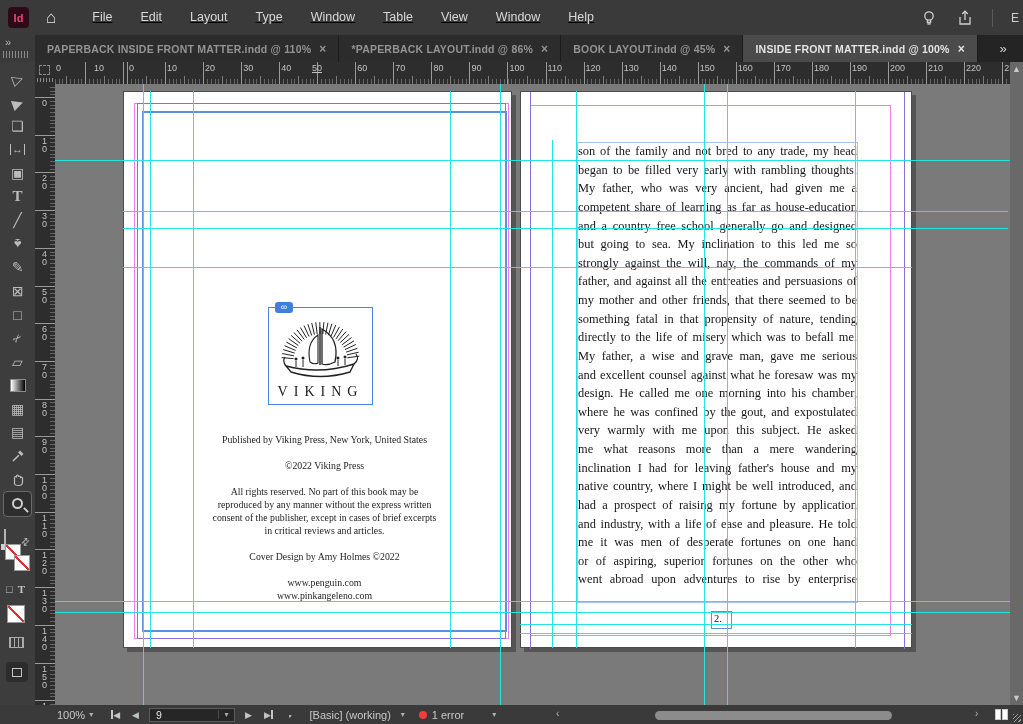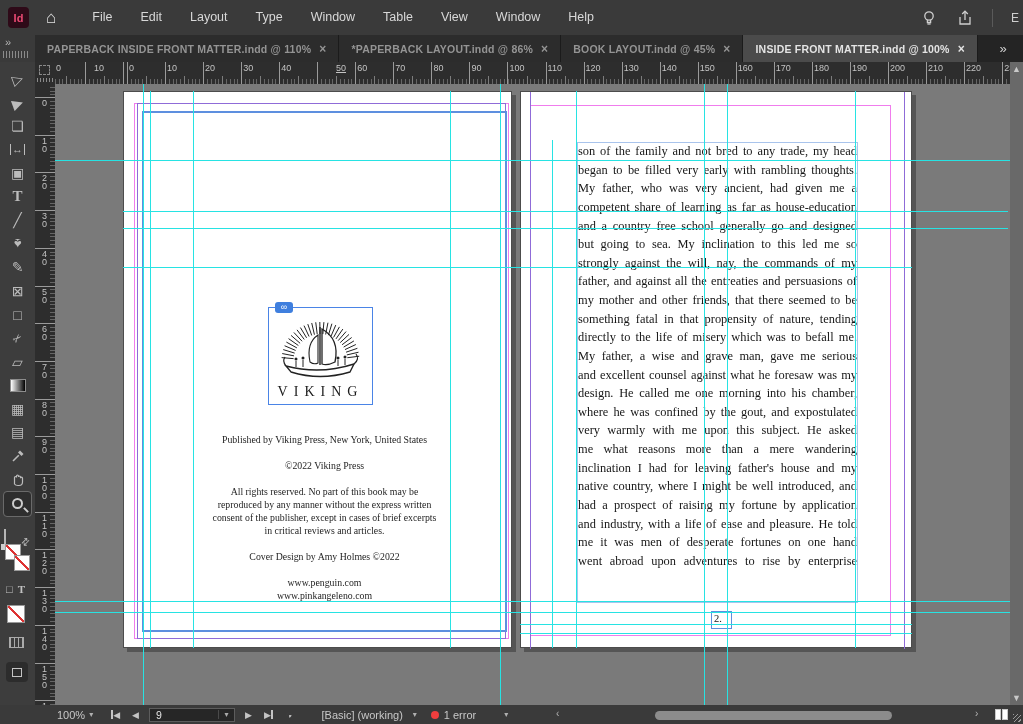--- a/index.html
+++ b/index.html
@@ -6,21 +6,21 @@
   *{box-sizing:border-box;}
   .app{position:relative;width:1023px;height:724px;overflow:hidden;
        font-family:"Liberation Sans",sans-serif;background:#fef9c3;-webkit-font-smoothing:antialiased;}
 
   
   .menubar{position:absolute;left:0;top:0;width:1023px;height:35px;background:#3a3a3a;
            display:flex;align-items:center;z-index:30;}
   .id-badge{width:21px;height:21px;margin-left:8px;border-radius:4px;background:#2e0a18;
             color:#ec4a74;font-size:11px;font-weight:bold;display:flex;align-items:center;justify-content:center;}
   .home-ic{margin-left:17px;color:#e0e0e0;font-size:17px;line-height:1;}
-  .menus{display:flex;margin-left:22px;}
+  .menus{display:flex;margin-left:22px;text-decoration:underline;}
   .menu-item{padding:0 14px;color:#d8d8d8;font-size:12.5px;line-height:35px;cursor:default;}
   .menubar-right{margin-left:auto;display:flex;align-items:center;gap:18px;padding-right:0;}
   .mb-ic{width:18px;height:18px;color:#cfcfcf;}
   .mb-divider{width:1px;height:18px;background:#5a5a5a;}
   .ws-label{color:#cfcfcf;font-size:12px;width:12px;overflow:hidden;}
 
   
   .tabbar{position:absolute;left:0;top:35px;width:1023px;height:27px;background:#242424;display:flex;z-index:29;}
   .dock-strip{width:35px;height:27px;background:#3a3a3a;position:relative;flex:0 0 auto;}
   .dock-strip .chev{position:absolute;left:5px;top:1px;color:#b5b5b5;font-size:11px;}
@@ -282,21 +282,21 @@
     <span class="dots"></span>
   </div>
   <div class="ruler-h" id="rulerH">
       <span class="lab" style="left: 1px;">0</span>
       <span class="lab" style="left: 39.05px;">10</span>
       <span class="lab" style="left: 74px;">0</span>
       <span class="lab" style="left: 112.05px;">10</span>
       <span class="lab" style="left: 150.1px;">20</span>
       <span class="lab" style="left: 188.15px;">30</span>
       <span class="lab" style="left: 226.2px;">40</span>
-      <span class="lab" style="left: 281px; text-decoration: underline;">50</span>
+      <span class="lab" style="left: 257px; text-decoration: underline;">50</span>
       <span class="lab" style="left: 302.3px;">60</span>
       <span class="lab" style="left: 340.35px;">70</span>
       <span class="lab" style="left: 378.4px;">80</span>
       <span class="lab" style="left: 416.45px;">90</span>
       <span class="lab" style="left: 454.5px;">100</span>
       <span class="lab" style="left: 492.55px;">110</span>
       <span class="lab" style="left: 530.6px;">120</span>
       <span class="lab" style="left: 568.65px;">130</span>
       <span class="lab" style="left: 606.7px;">140</span>
       <span class="lab" style="left: 644.75px;">150</span>
@@ -426,20 +426,21 @@
           <div class="ln">and excellent counsel against what he foresaw was my</div>
           <div class="ln">design. He called me one morning into his chamber,</div>
           <div class="ln">where he was confined by the gout, and expostulated</div>
           <div class="ln">very warmly with me upon this subject. He asked</div>
           <div class="ln">me what reasons more than a mere wandering</div>
           <div class="ln">inclination I had for leaving father's house and my</div>
           <div class="ln">native country, where I might be well introduced, and</div>
           <div class="ln">had a prospect of raising my fortune by application</div>
           <div class="ln">and industry, with a life of ease and pleasure. He told</div>
           <div class="ln">me it was men of desperate fortunes on one hand</div>
+          <div class="ln">or of aspiring, superior fortunes on the other who</div>
           <div class="ln">went abroad upon adventures to rise by enterprise</div>
         </div>
       <div class="pagenum-frame">2.</div>
     </div>
 
     <div class="vline cyan" style="left:88px;top:0;height:621px;"></div>
     <div class="vline cyan" style="left:445px;top:0;height:621px;"></div>
     <div class="vline cyan" style="left:649px;top:0;height:621px;"></div>
     <div class="vline cyan" style="left:672px;top:0;height:621px;"></div>
     <div class="vline cyan" style="left:95px;top:7px;height:557px;"></div>
@@ -468,21 +469,21 @@
     <span class="sb-chev">▾</span>
     <span class="nav-btn" style="margin-left:14px;"><span class="bar"></span>◀</span>
     <span class="nav-btn">◀</span>
     <span class="page-field">
       <span class="val">9</span>
       <span class="dd">▾</span>
     </span>
     <span class="nav-btn">▶</span>
     <span class="nav-btn">▶<span class="bar"></span></span>
     <span class="preflight">◔</span>
-    <span class="sb" style="margin-left:20px;text-align:right;">[Basic] (working)</span>
+    <span class="sb" style="margin-left:8px;text-align:right;">[Basic] (working)</span>
     <span class="sb-chev" style="margin-left:10px;">▾</span>
     <span class="err-dot"></span>
     <span class="sb">1 error</span>
     <span class="sb-chev" style="margin-left:28px;">▾</span>
     <span class="hs-arr" style="left:556px;">‹</span>
     <span class="hscroll-pill"></span>
     <span class="hs-arr" style="left:975px;">›</span>
     <span class="spread-ic">
         <i></i>
         <i></i>

